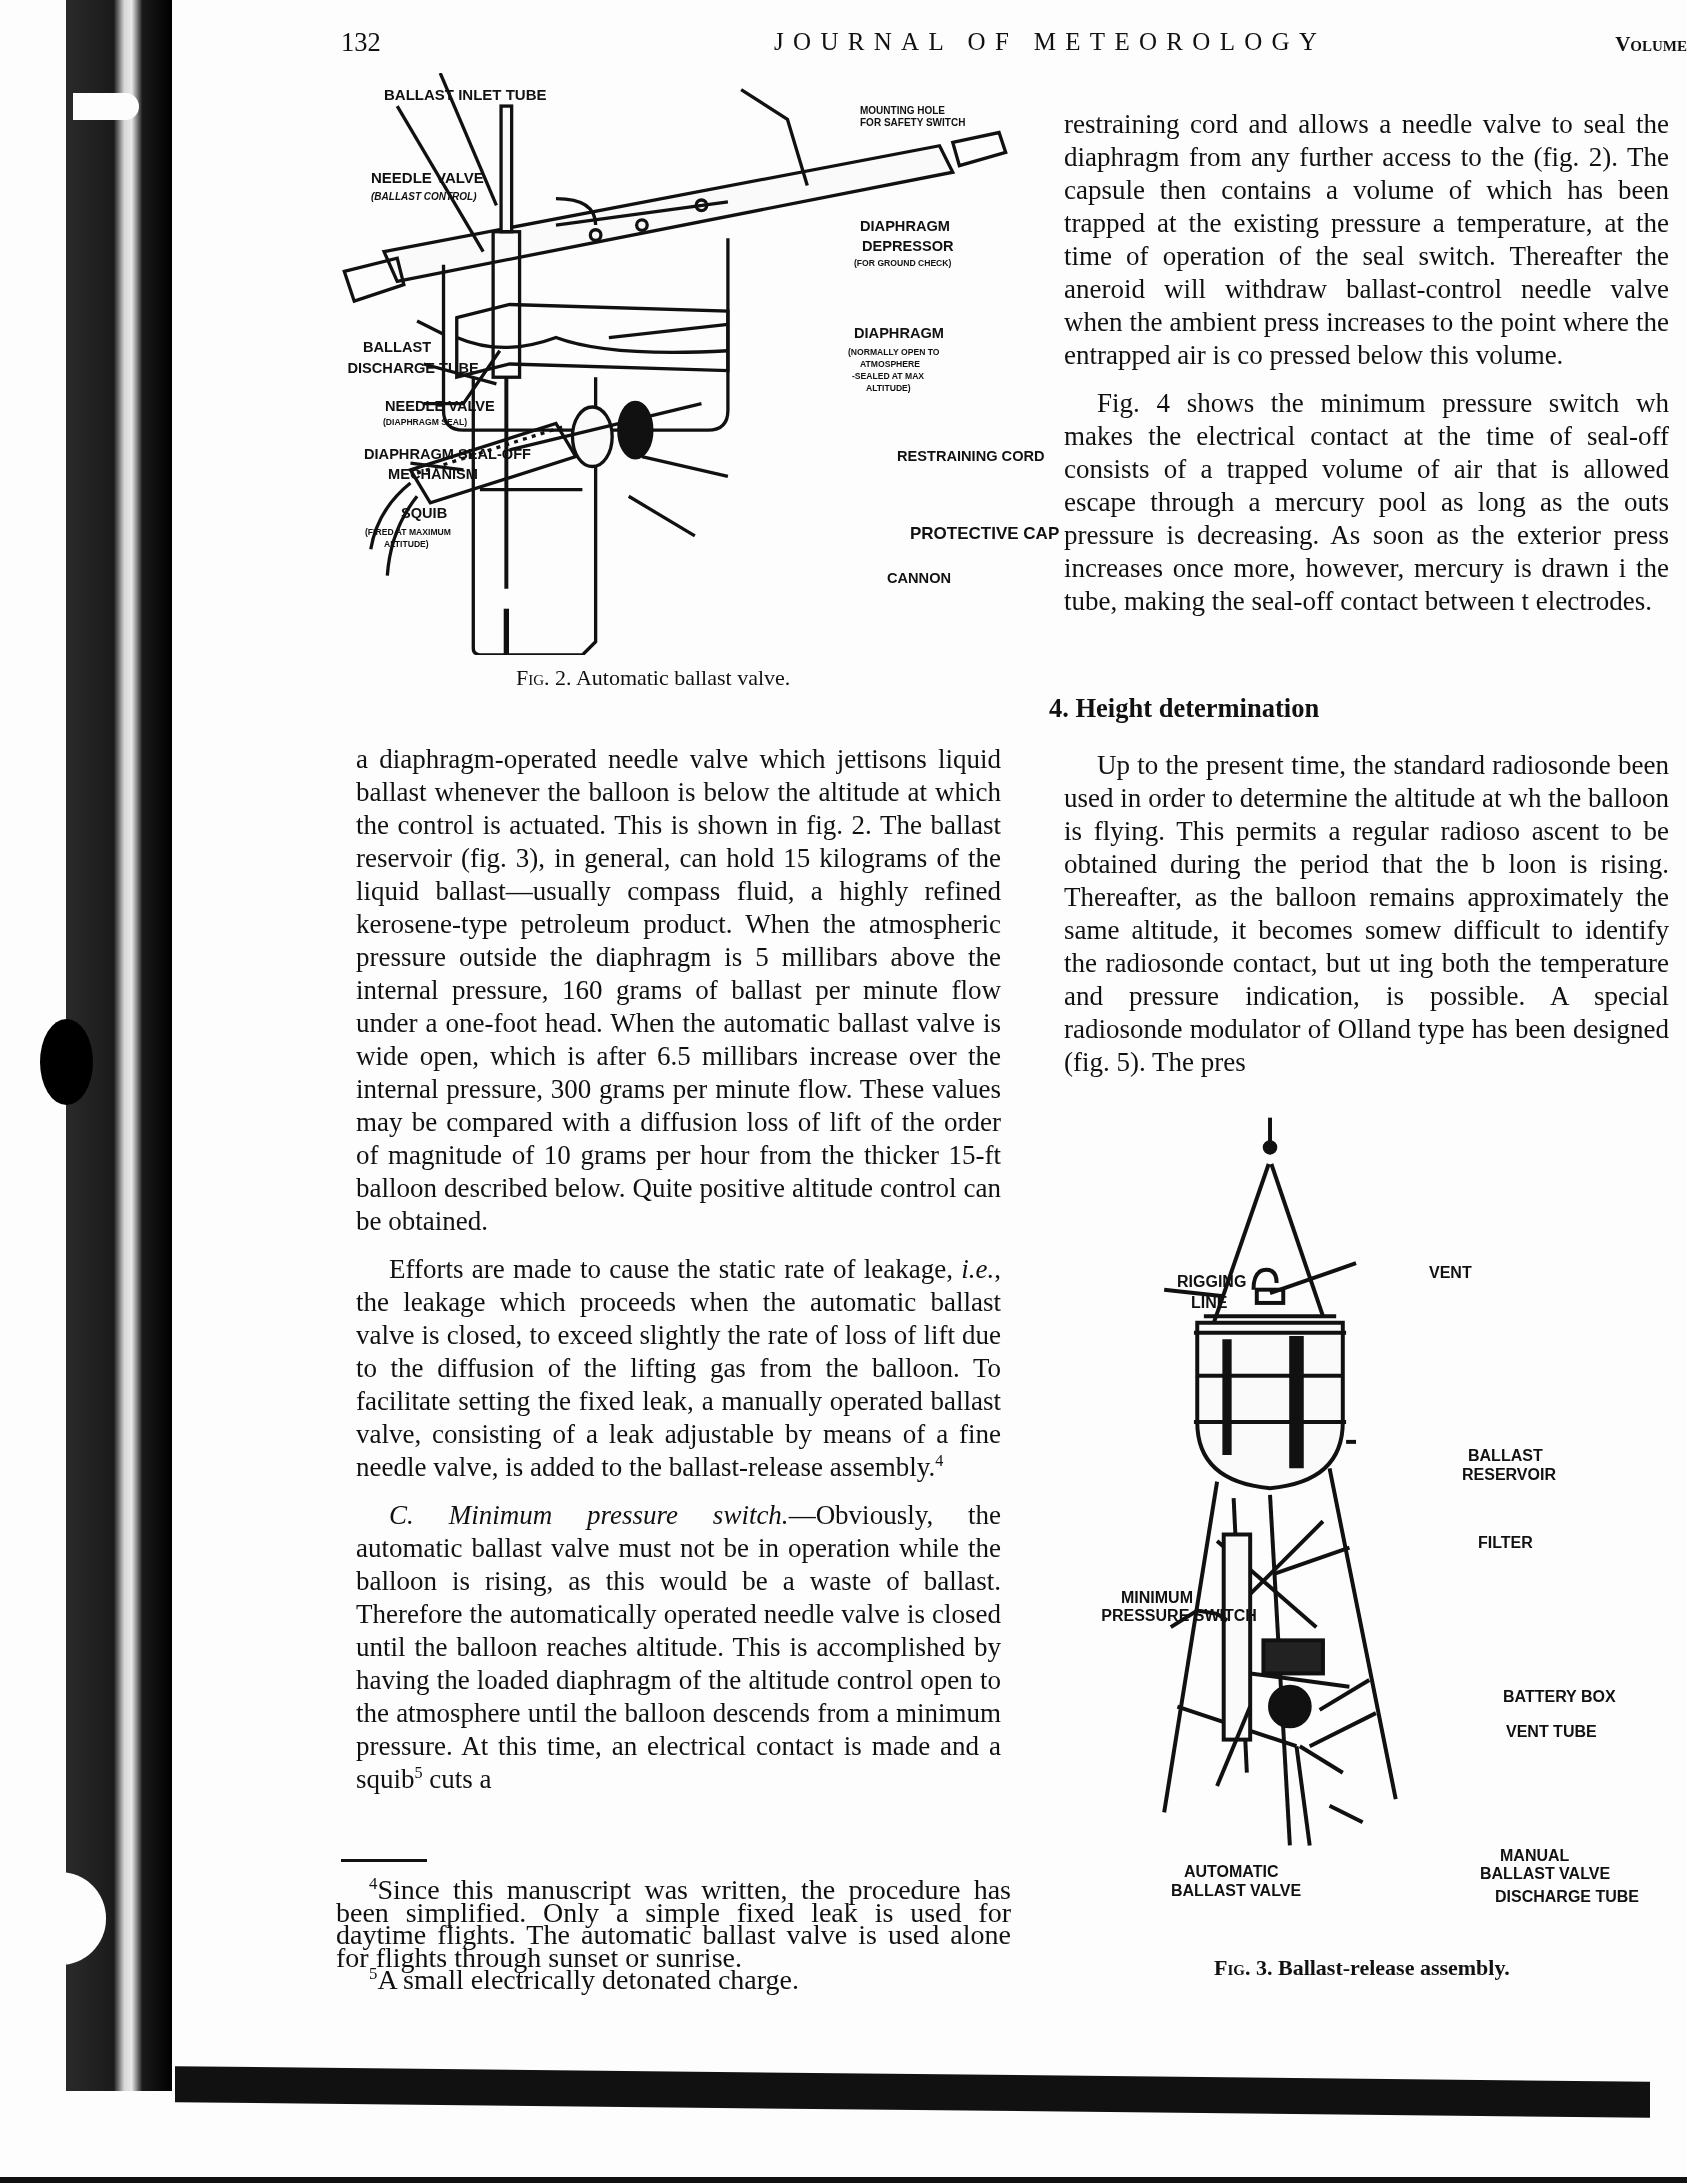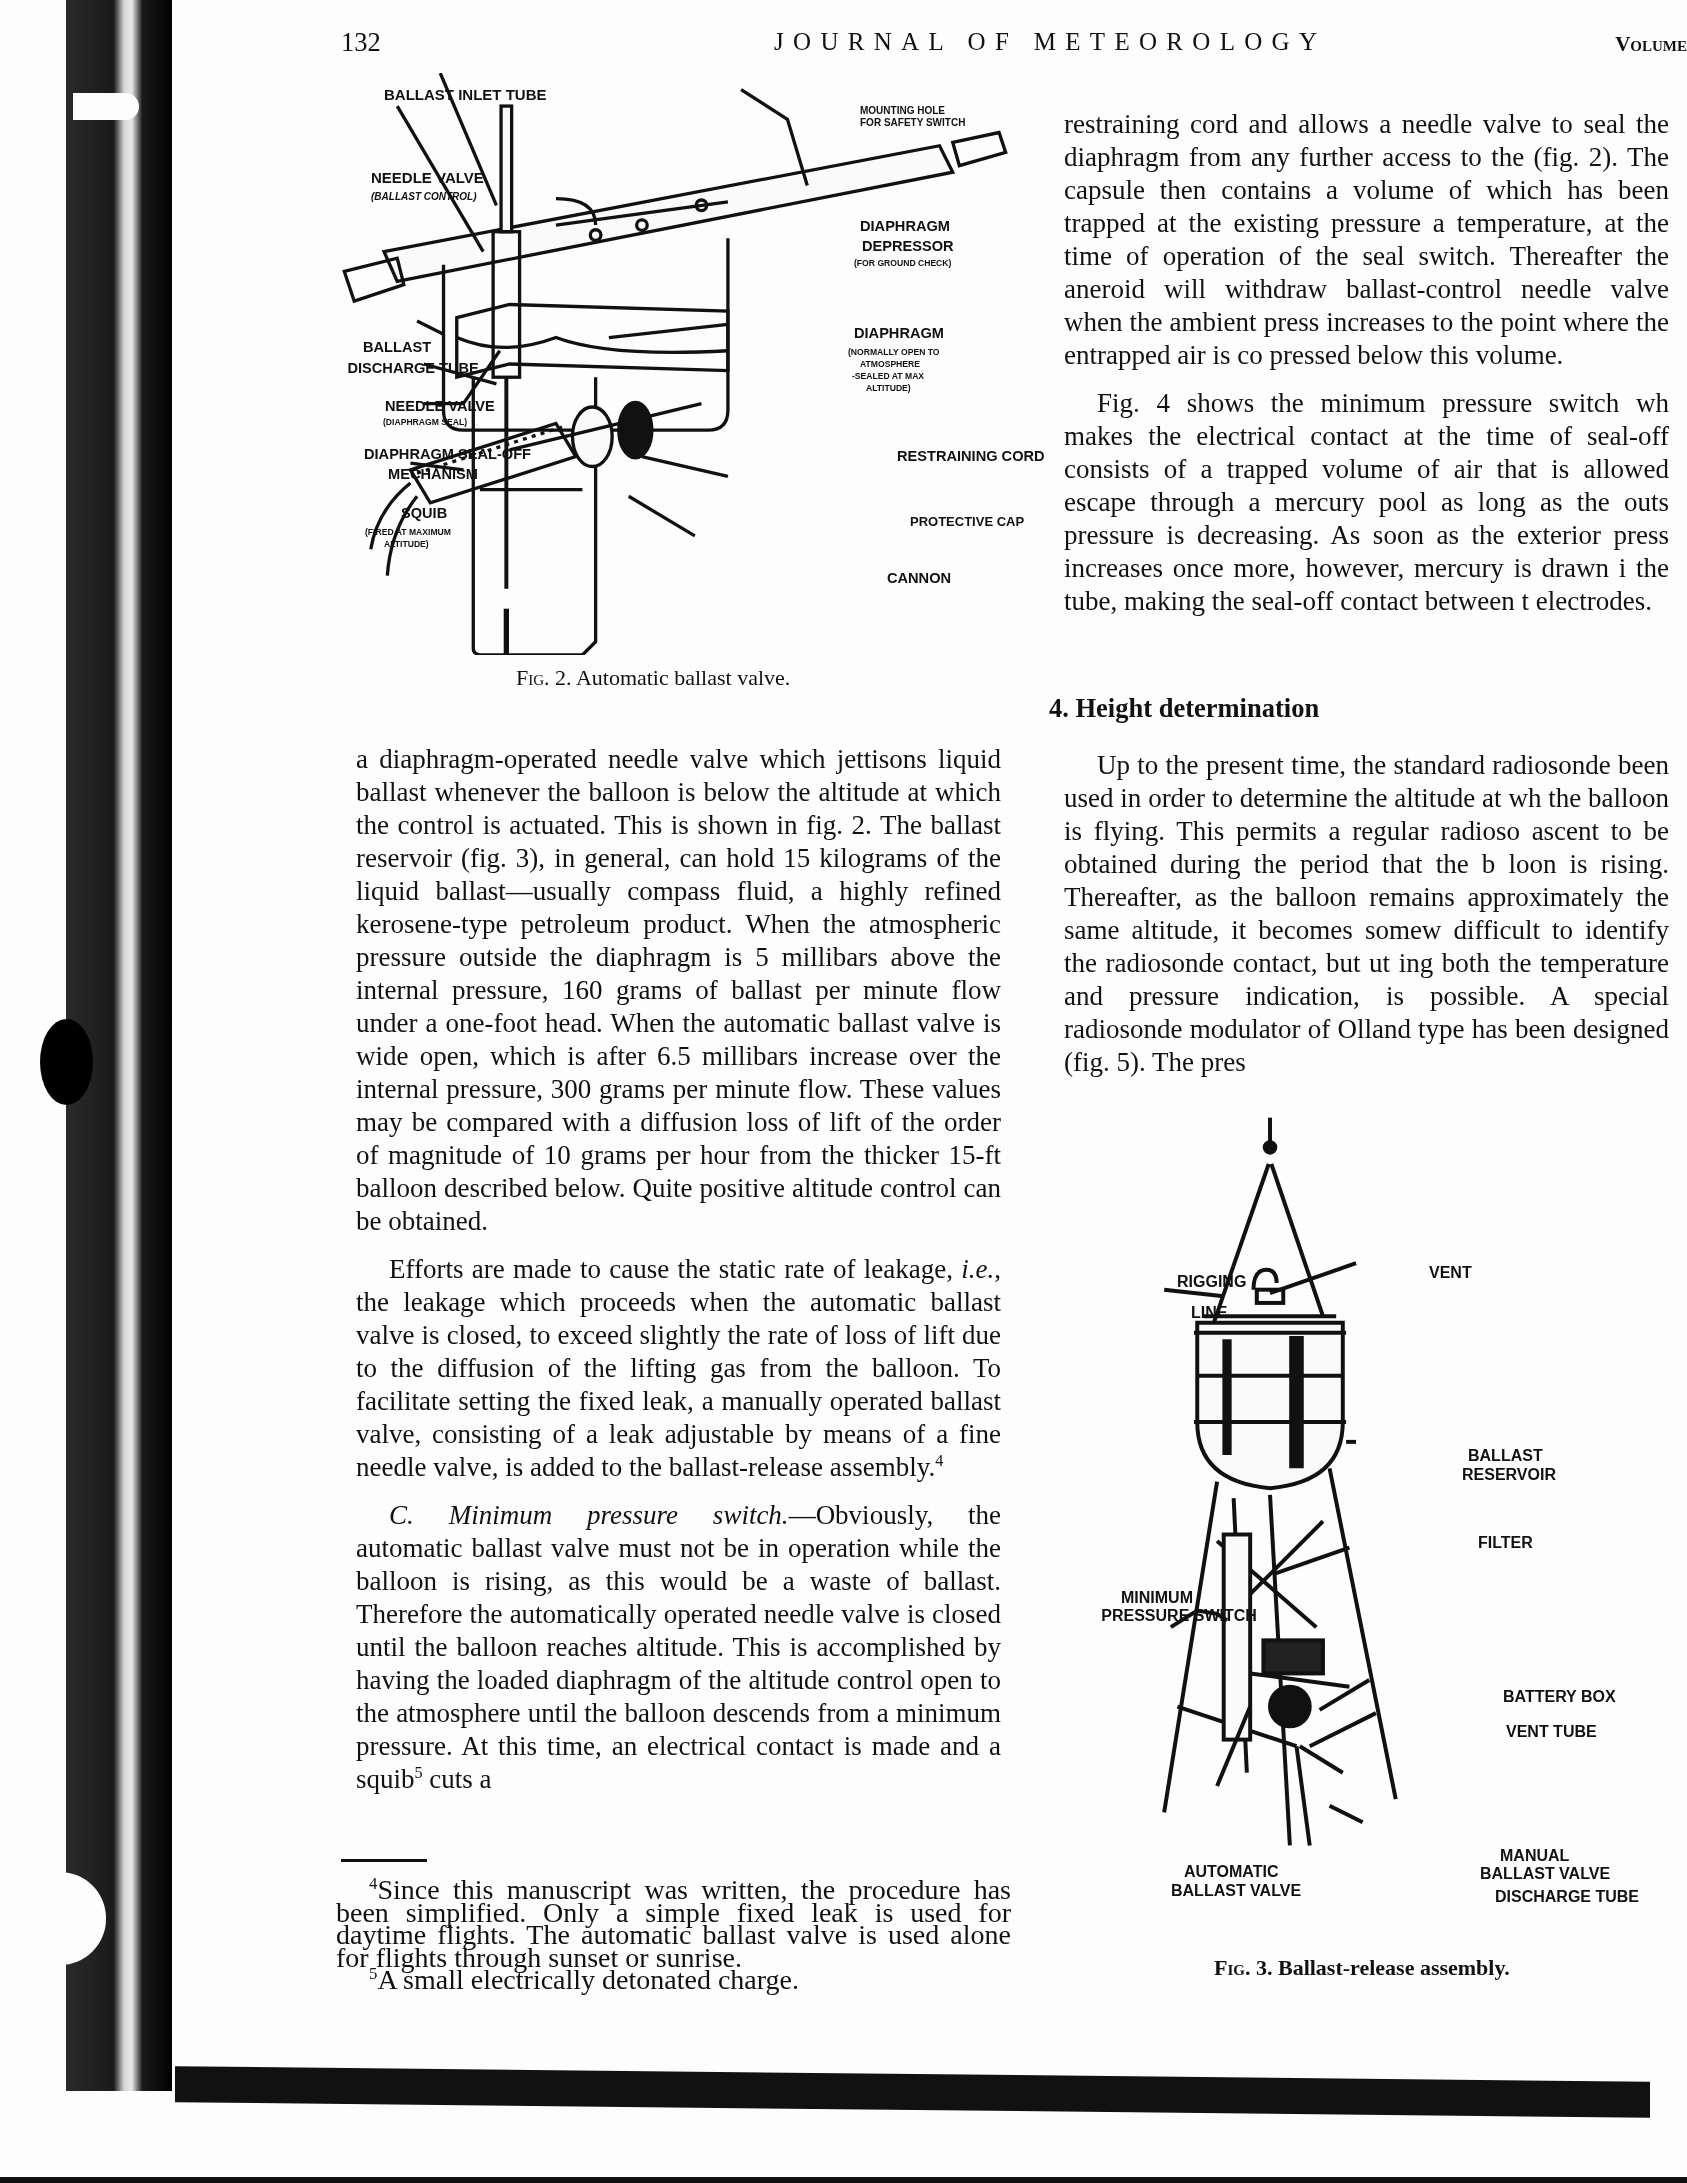--- a/index.html
+++ b/index.html
@@ -122,21 +122,21 @@
   <div class="lbl" style="left:32px;top:265px;font-size:14.6px">BALLAST</div>
   <div class="lbl" style="left:16.5px;top:286px;font-size:14.6px">DISCHARGE TUBE</div>
   <div class="lbl" style="left:54px;top:324px;font-size:14.6px">NEEDLE VALVE</div>
   <div class="lbl xs" style="left:52px;top:344px">(DIAPHRAGM SEAL)</div>
   <div class="lbl" style="left:33px;top:372px;font-size:14.6px">DIAPHRAGM SEAL-OFF</div>
   <div class="lbl" style="left:57px;top:392px;font-size:14.6px">MECHANISM</div>
   <div class="lbl" style="left:566px;top:374px;font-size:14.6px">RESTRAINING CORD</div>
   <div class="lbl" style="left:70px;top:431px;font-size:14.6px">SQUIB</div>
   <div class="lbl xs" style="left:34px;top:454px">(FIRED AT MAXIMUM</div>
   <div class="lbl xs" style="left:53px;top:466px">ALTITUDE)</div>
-  <div class="lbl" style="left:579px;top:440px;font-size:13px">PROTECTIVE CAP</div>
+  <div class="lbl" style="left:579px;top:452px;font-size:17px">PROTECTIVE CAP</div>
   <div class="lbl" style="left:556px;top:496px;font-size:14.6px">CANNON</div>
 </div>
 <div class="caption cap2">
   <span class="sc">Fig. 2.</span>
   <span>Automatic ballast valve.</span>
 </div>
 
 <div class="col left">
   <p>a diaphragm-operated needle valve which jettisons liquid ballast whenever the balloon is below the altitude at which the control is actuated. This is shown in fig. 2. The ballast reservoir (fig. 3), in general, can hold 15 kilograms of the liquid ballast—usually compass fluid, a highly refined kerosene-type petroleum product. When the atmospheric pressure outside the diaphragm is 5 millibars above the internal pressure, 160 grams of ballast per minute flow under a one-foot head. When the automatic ballast valve is wide open, which is after 6.5 millibars increase over the internal pressure, 300 grams per minute flow. These values may be compared with a diffusion loss of lift of the order of magnitude of 10 grams per hour from the thicker 15-ft balloon described below. Quite positive altitude control can be obtained.</p>
   <p class="indent"><span>Efforts are made to cause the static rate of leakage, </span><i>i.e.</i><span>, the leakage which proceeds when the automatic ballast valve is closed, to exceed slightly the rate of loss of lift due to the diffusion of the lifting gas from the balloon. To facilitate setting the fixed leak, a manually operated ballast valve, consisting of a leak adjustable by means of a fine needle valve, is added to the ballast-release assembly.</span><sup>4</sup></p>
@@ -200,21 +200,21 @@
       <path d="M380 660 L265 700"></path>
       <path d="M110 780 L150 755 L180 760 L195 770"></path>
       <path d="M410 860 L335 905"></path>
       <path d="M420 910 L320 960"></path>
       <path d="M370 1000 L305 960"></path>
       <path d="M180 1020 L230 900"></path>
       <path d="M400 1075 L350 1050"></path>
     </g>
   </svg>
   <div class="lbl" style="left:79px;top:162px">RIGGING</div>
-  <div class="lbl" style="left:93px;top:193px">LINE</div>
+  <div class="lbl" style="left:93px;top:183px">LINE</div>
   <div class="lbl" style="left:331px;top:153px">VENT</div>
   <div class="lbl" style="left:370px;top:336px">BALLAST</div>
   <div class="lbl" style="left:364px;top:355px">RESERVOIR</div>
   <div class="lbl" style="left:380px;top:423px">FILTER</div>
   <div class="lbl" style="left:23px;top:478px">MINIMUM</div>
   <div class="lbl" style="left:3.3px;top:496px">PRESSURE SWITCH</div>
   <div class="lbl" style="left:405px;top:577px">BATTERY BOX</div>
   <div class="lbl" style="left:408px;top:612px">VENT TUBE</div>
   <div class="lbl" style="left:402px;top:736px">MANUAL</div>
   <div class="lbl" style="left:382px;top:754px">BALLAST VALVE</div>

